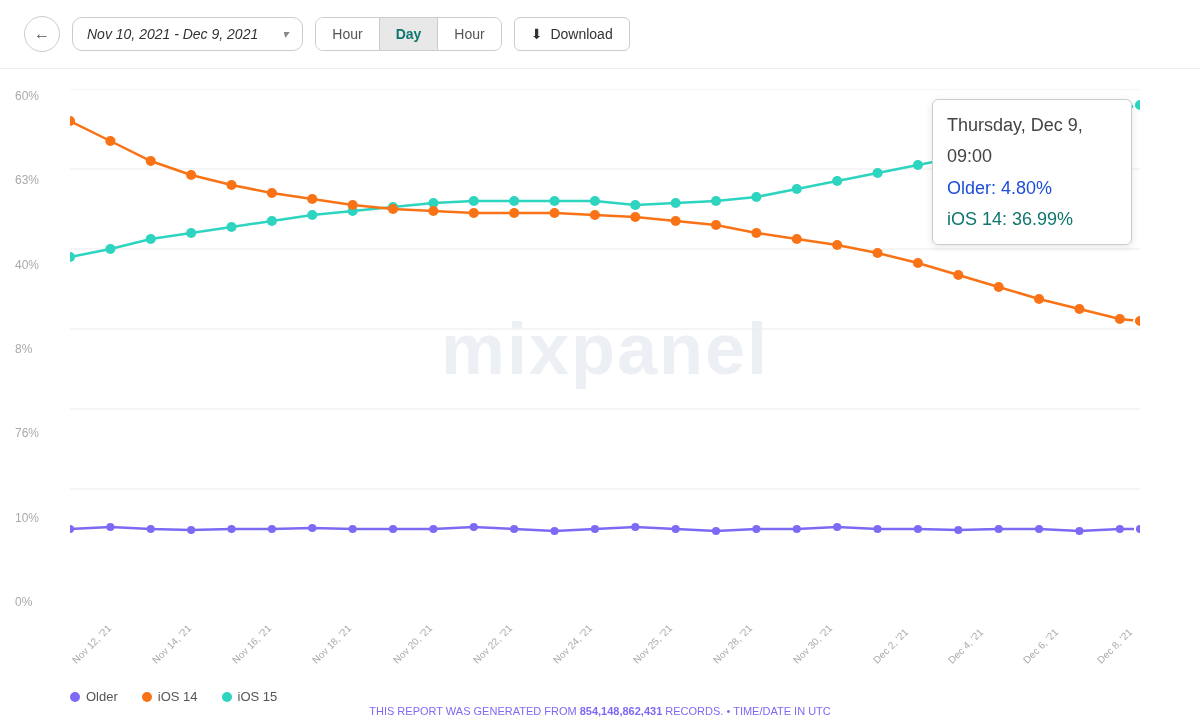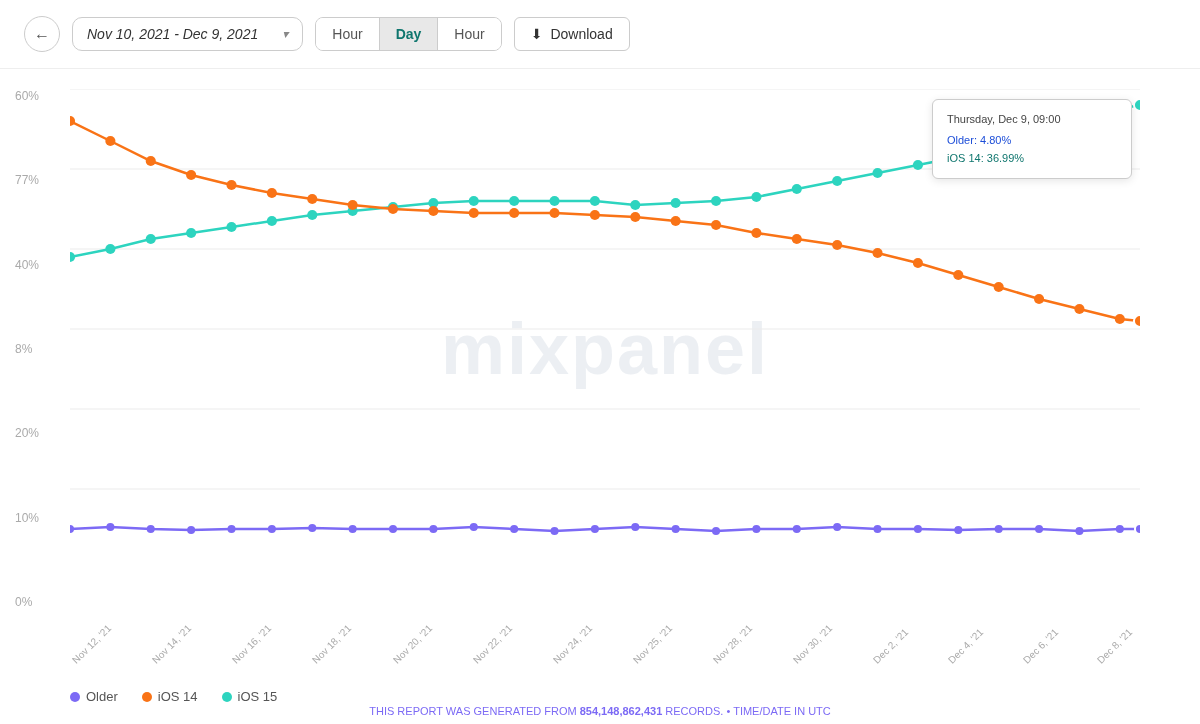--- a/index.html
+++ b/index.html
@@ -138,21 +138,21 @@
       border-radius: 50%;
     }
     .tooltip {
       position: absolute;
       right: 10px;
       top: 10px;
       background: #fff;
       border: 1.5px solid #ccc;
       border-radius: 6px;
       padding: 10px 14px;
-      font-size: 11px;
+      font-size: 18px;
       line-height: 1.7;
       box-shadow: 0 2px 8px rgba(0,0,0,0.1);
       z-index: 10;
     }
     .tooltip-title { color: #444; font-weight: 500; margin-bottom: 2px; }
     .tooltip-older { color: #1d4ed8; }
     .tooltip-ios14 { color: #0f766e; }
     .tooltip-ios15 { color: #2dd4bf; }
     .footer {
       text-align: center;
@@ -185,24 +185,24 @@
     <span>⬇</span>
     <span>Download</span>
   </button>
 </div>
 
 <div class="chart-container">
 
   <div class="y-axis">
     <span class="y-label">0%</span>
     <span class="y-label">10%</span>
-    <span class="y-label">20%</span>
+    <span class="y-label">76%</span>
     <span class="y-label">8%</span>
     <span class="y-label">40%</span>
-    <span class="y-label">77%</span>
+    <span class="y-label">63%</span>
     <span class="y-label">60%</span>
   </div>
 
   <div class="chart-area">
     <div class="watermark">mixpanel</div>
 
     
     <svg width="100%" height="480" viewBox="0 0 1060 480" preserveAspectRatio="none" style="position:relative;z-index:2;">
 
       <line x1="0" y1="400" x2="1060" y2="400" stroke="#ececec" stroke-width="1"></line>

